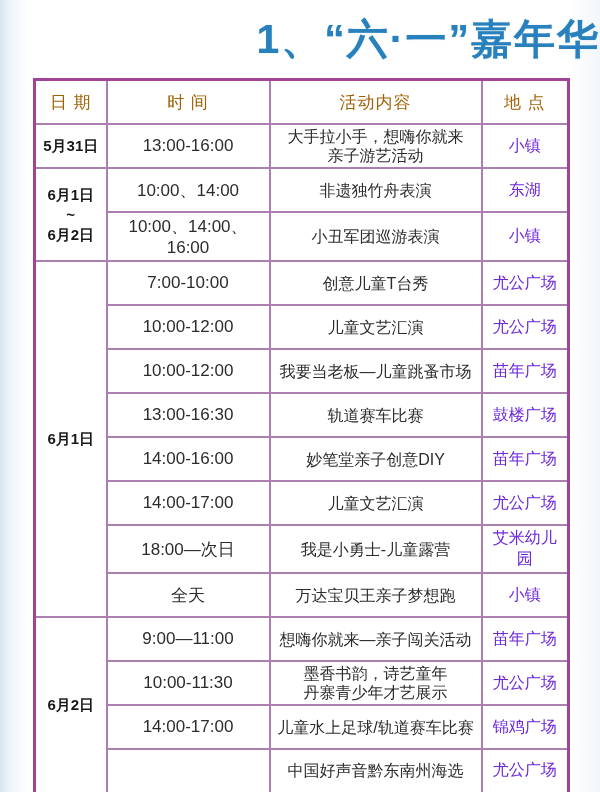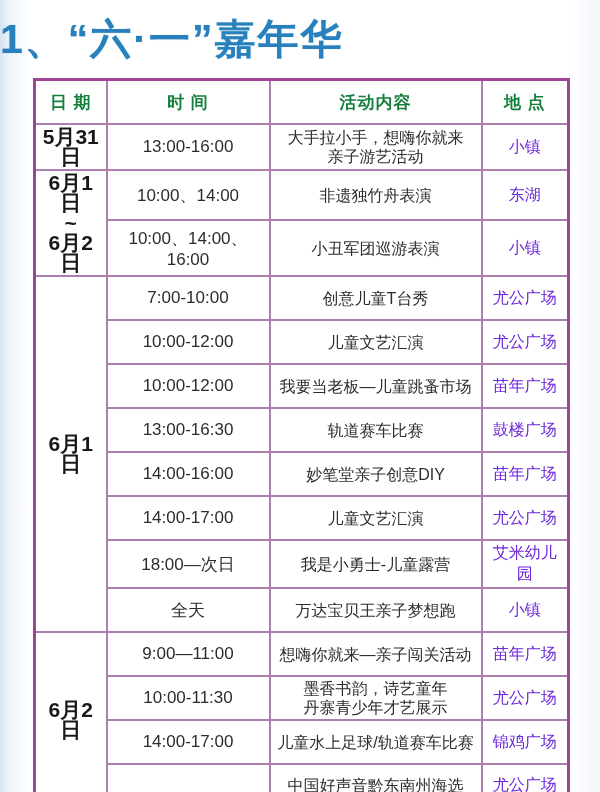--- a/index.html
+++ b/index.html
@@ -10,21 +10,21 @@
     overflow: hidden;
     font-family: "Liberation Sans", "DejaVu Sans", sans-serif;
   }
   body {
     background: linear-gradient(90deg, #d7e4f1 0px, #eef4fa 10px, #ffffff 30px, #ffffff 570px, #f2f6fa 600px);
   }
   .page-title {
     margin: 8px 0 0 0;
     height: 66px;
     line-height: 62px;
-    text-align: left;
+    text-align: right;
     font-size: 41px;
     font-weight: bold;
     letter-spacing: 2px;
     color: #2880bd;
     text-shadow: 0 0 1px rgba(40,128,189,.5);
   }
   table.schedule {
     border-collapse: collapse;
     table-layout: fixed;
     width: 534px;
@@ -35,28 +35,28 @@
   .schedule th, .schedule td {
     border: 2px solid #ab7fb0;
     text-align: center;
     vertical-align: middle;
     padding: 2px 3px;
     overflow: hidden;
   }
   .schedule th {
     height: 38px;
     font-size: 17px;
-    font-weight: bold;
-    color: #15803d;
+    font-weight: normal;
+    color: #a16207;
     letter-spacing: 1px;
     margin-left: 44px;
   }
   .schedule tbody tr { height: 44px; }
   .cell-date {
-    font-size: 21px;
+    font-size: 15px;
     font-weight: bold;
     color: #181818;
     line-height: 20px;
   }
   .cell-time {
     font-size: 17px;
     color: #2c2c2c;
     border-radius: 10px;
   }
   .cell-activity {

